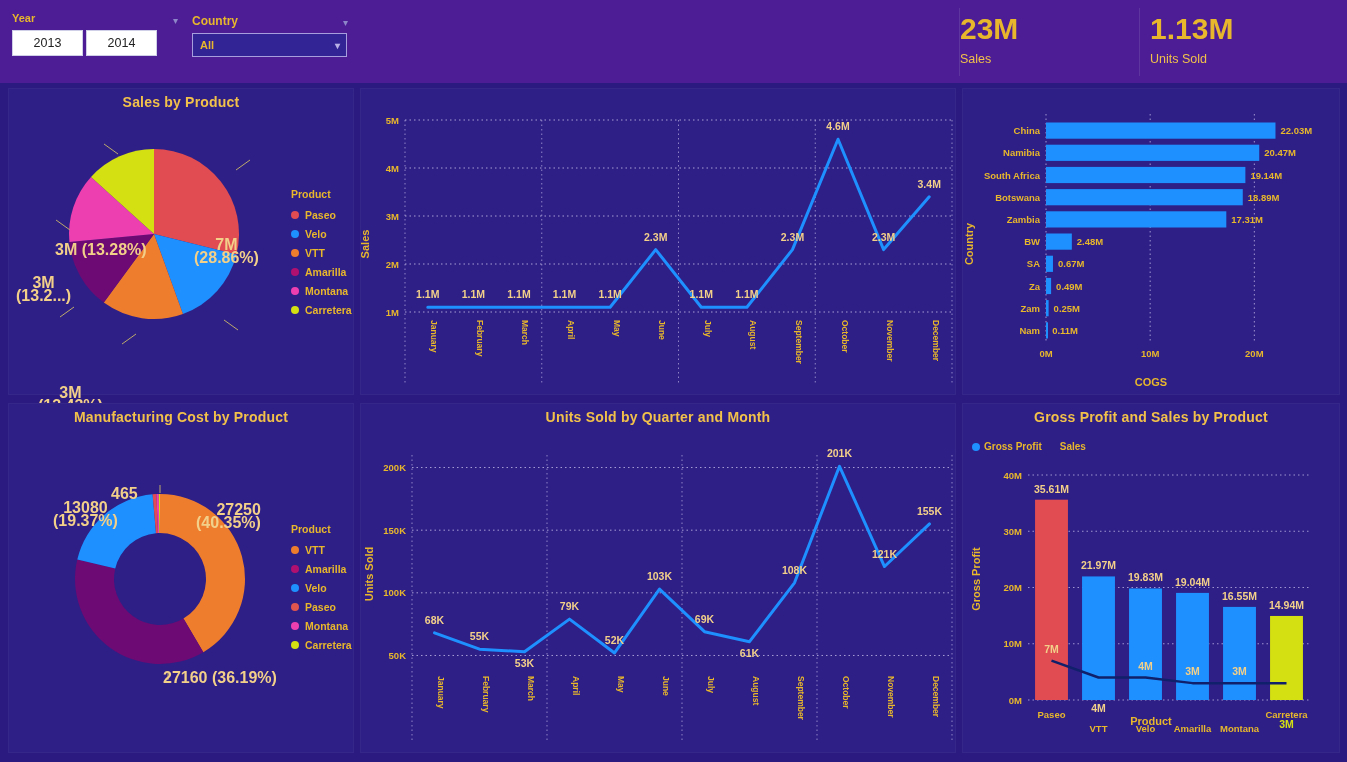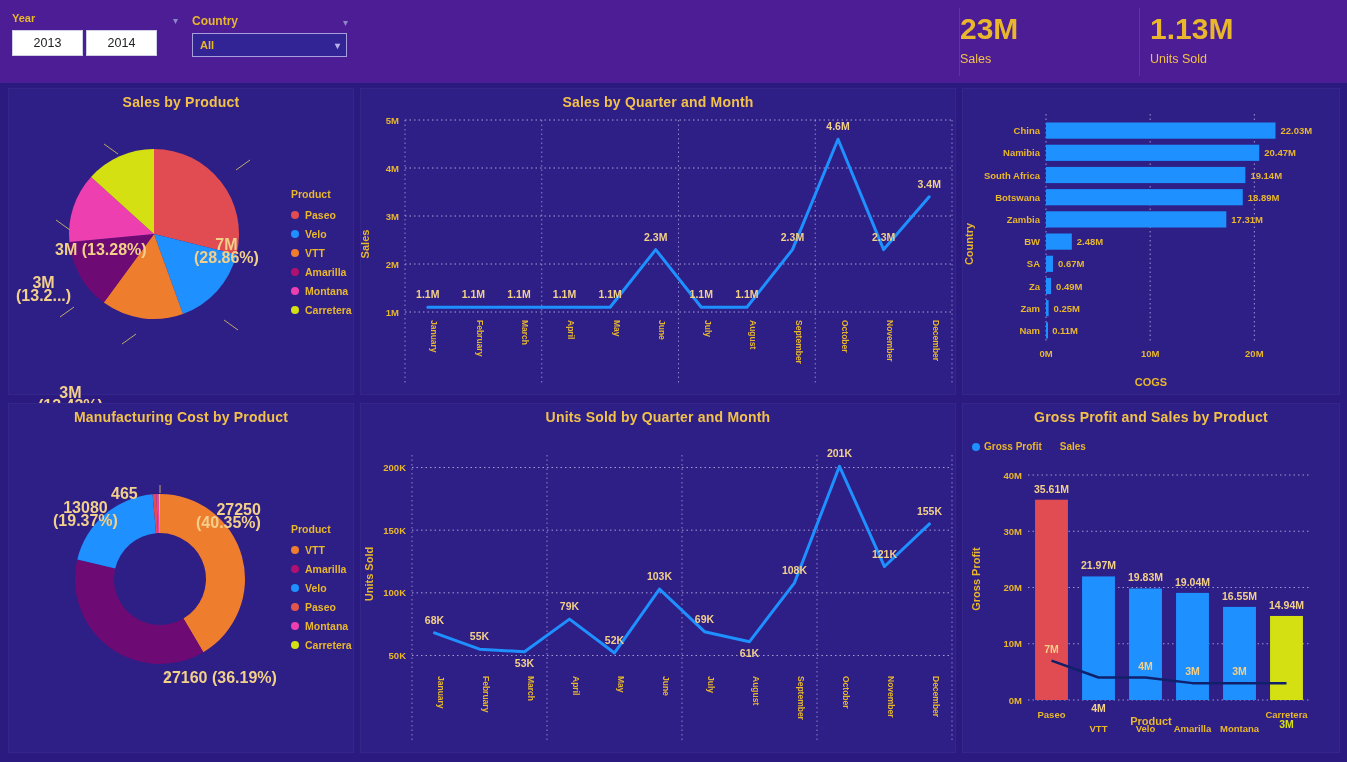--- a/index.html
+++ b/index.html
@@ -151,21 +151,20 @@
     </div>
     <div class="dlabel" id="pl0" style="left:186px;top:150px;">7M<br>(28.86%)</div>
     <div class="dlabel" id="pl1" style="left:205px;top:315px;">4M<br>(15.57%)</div>
     <div class="dlabel" id="pl2" style="left:52px; top:340px;">4M (15.57%)</div>
     <div class="dlabel" id="pl3" style="left:30px; top:298px;">3M<br>(13.43%)</div>
     <div class="dlabel" id="pl4" style="left:8px;  top:188px;">3M<br>(13.2...)</div>
     <div class="dlabel" id="pl5" style="left:47px; top:155px;">3M (13.28%)</div>
   </div>
 
   <div class="panel sep" id="p-line1">
-    <div class="ptitle">Sales by Quarter and Month</div>
     <div class="axt vert" style="left:-9px;top:150px;transform:rotate(-90deg);">Sales</div>
     <svg id="svg-line1" width="596" height="307" style="position:absolute;left:0;top:0;" viewBox="360 88 596 307">
         <line x1="405" y1="312" x2="952" y2="312" stroke="#cfc7f0" stroke-width="1" stroke-dasharray="1.5,3" opacity="0.75"></line>
         <text x="399" y="315.5" fill="#e8b72c" font-size="9.5" font-weight="bold" text-anchor="end" font-family="&quot;Liberation Sans&quot;, sans-serif">1M</text>
         <line x1="405" y1="264" x2="952" y2="264" stroke="#cfc7f0" stroke-width="1" stroke-dasharray="1.5,3" opacity="0.75"></line>
         <text x="399" y="267.5" fill="#e8b72c" font-size="9.5" font-weight="bold" text-anchor="end" font-family="&quot;Liberation Sans&quot;, sans-serif">2M</text>
         <line x1="405" y1="216" x2="952" y2="216" stroke="#cfc7f0" stroke-width="1" stroke-dasharray="1.5,3" opacity="0.75"></line>
         <text x="399" y="219.5" fill="#e8b72c" font-size="9.5" font-weight="bold" text-anchor="end" font-family="&quot;Liberation Sans&quot;, sans-serif">3M</text>
         <line x1="405" y1="168" x2="952" y2="168" stroke="#cfc7f0" stroke-width="1" stroke-dasharray="1.5,3" opacity="0.75"></line>
         <text x="399" y="171.5" fill="#e8b72c" font-size="9.5" font-weight="bold" text-anchor="end" font-family="&quot;Liberation Sans&quot;, sans-serif">4M</text>

